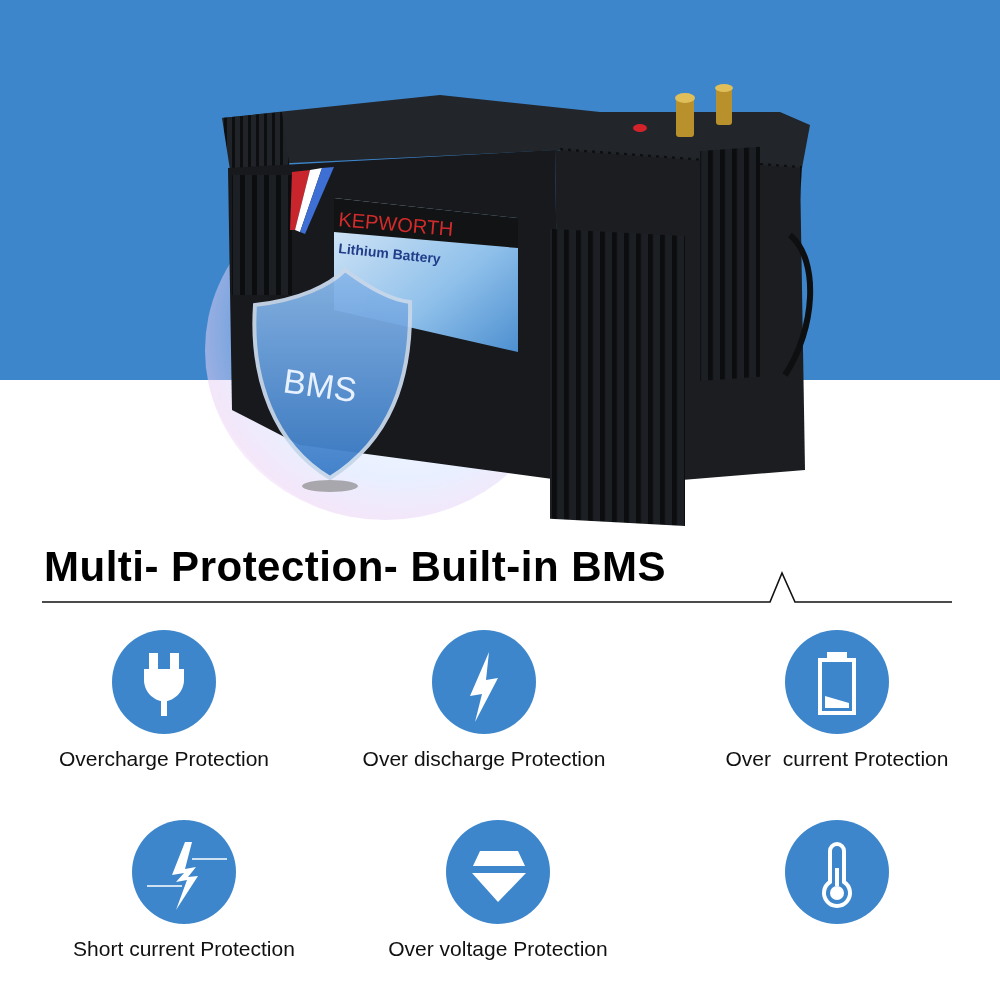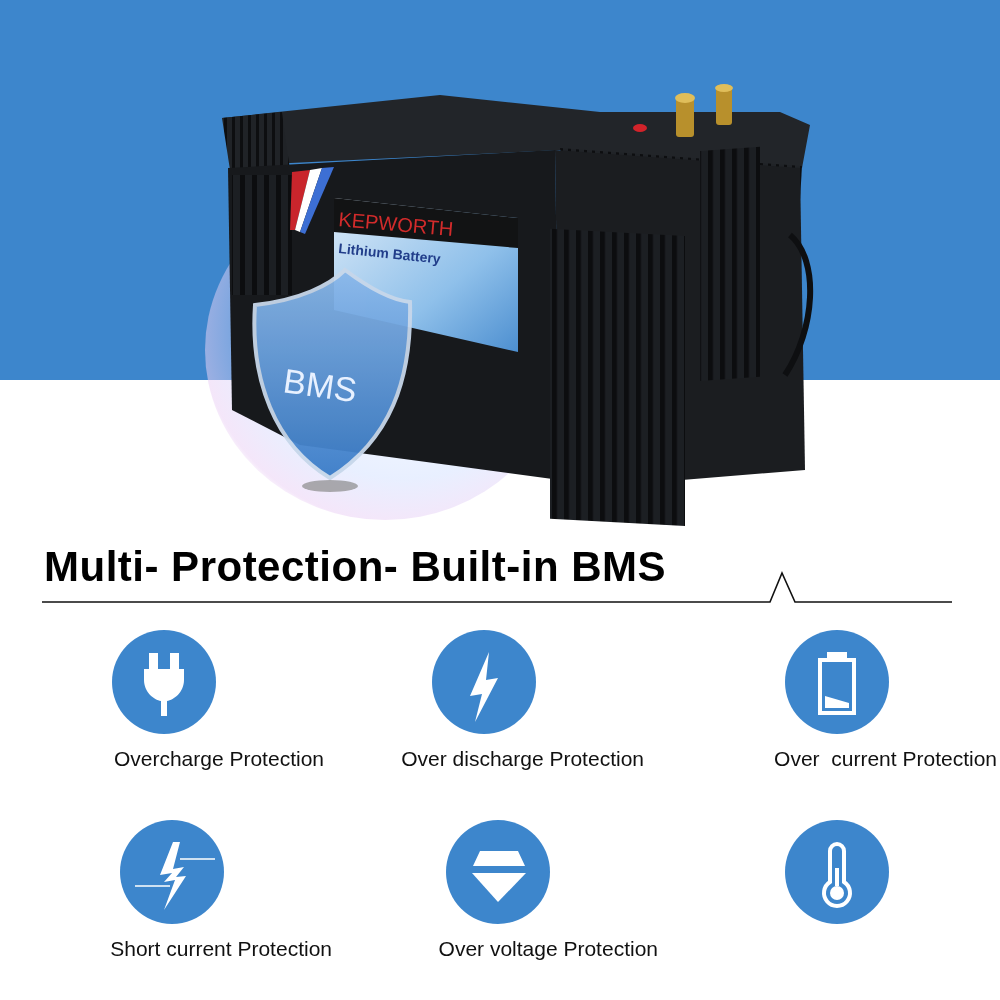--- a/index.html
+++ b/index.html
@@ -7,21 +7,21 @@
   .hero { position:absolute; left:0; top:0; width:1000px; height:380px; background:#3d86cc; }
   .hero-white { position:absolute; left:0; top:380px; width:1000px; height:170px; background:#ffffff; }
   .glow { position:absolute; left:205px; top:180px; width:360px; height:340px; border-radius:50%;
           background:radial-gradient(ellipse at 55% 45%, rgba(255,255,255,0.05) 0%, rgba(190,210,255,0.35) 55%, rgba(235,210,245,0.55) 72%, rgba(255,255,255,0) 76%); }
   .product { position:absolute; left:0; top:0; width:1000px; height:550px; }
   .title { position:absolute; left:44px; top:543px; font-size:42px; font-weight:bold; color:#000000; letter-spacing:0.5px; white-space:nowrap; }
   .divider { position:absolute; left:0; top:560px; width:1000px; height:60px; }
   .feature { position:absolute; width:320px; text-align:center; }
   .feature .circle { width:104px; height:104px; border-radius:50%; background:#3d86cc; margin:0 auto; position:relative; }
   .feature .circle svg { position:absolute; left:0; top:0; width:104px; height:104px; }
-  .feature .label { margin-top:13px; font-size:21px; color:#111; white-space:pre;text-align:right; }
+  .feature .label { margin-top:13px; font-size:21px; color:#111; white-space:pre; }
 </style>
 </head>
 <body>
 
 <div class="hero"></div>
 <div class="hero-white"></div>
 <div class="glow"></div>
 
 <svg class="product" viewBox="0 0 1000 550">
   <defs>
@@ -107,21 +107,21 @@
   <div class="circle">
     <svg viewBox="0 0 104 104">
       <rect x="42" y="22" width="20" height="8" fill="#fff"></rect>
       <rect x="35" y="30" width="34" height="53" fill="none" stroke="#fff" stroke-width="4"></rect>
       <polygon points="40,66 64,73 64,78 40,78" fill="#fff"></polygon>
     </svg>
   </div>
   <div class="label">Over  current Protection</div>
 </div>
 
-<div class="feature" style="left:12px; top:820px;">
+<div class="feature" style="left:24px; top:820px;">
   <div class="circle">
     <svg viewBox="0 0 104 104">
       <polygon points="53,22 40,55 52,53 44,62 55,60 44,90 66,56 56,57 64,47 53,49 60,22" fill="#fff"></polygon>
       <line x1="15" y1="66" x2="50" y2="66" stroke="#fff" stroke-width="1.5"></line>
       <line x1="60" y1="39" x2="95" y2="39" stroke="#fff" stroke-width="1.5"></line>
     </svg>
   </div>
   <div class="label">Short current Protection</div>
 </div>
 

